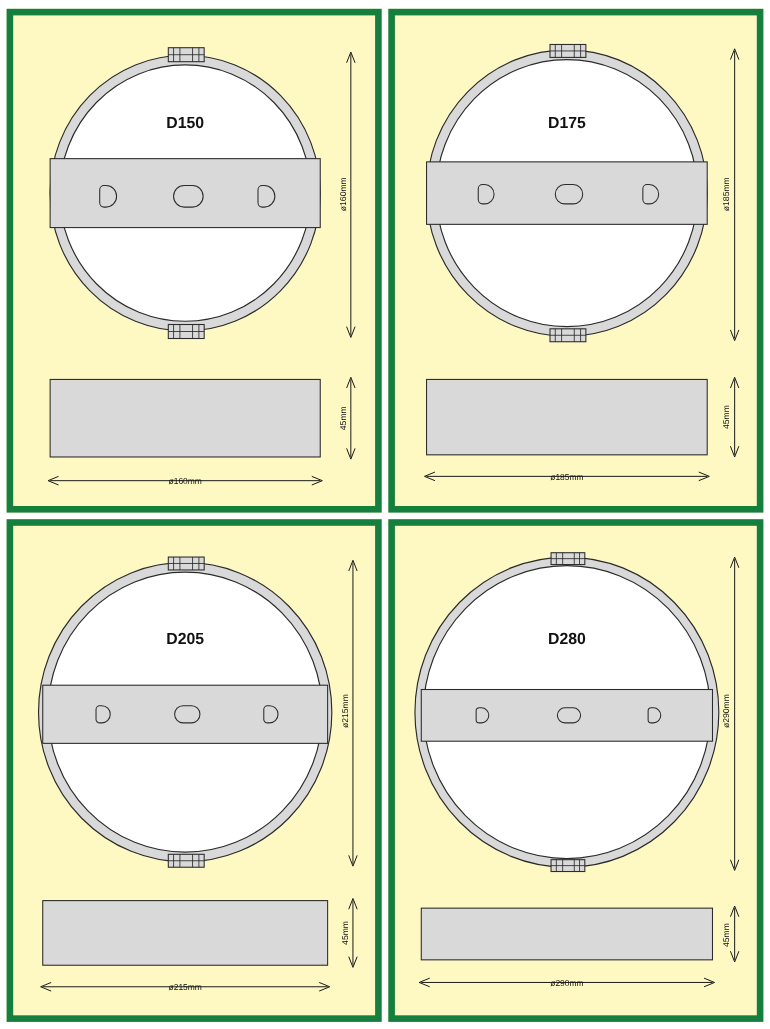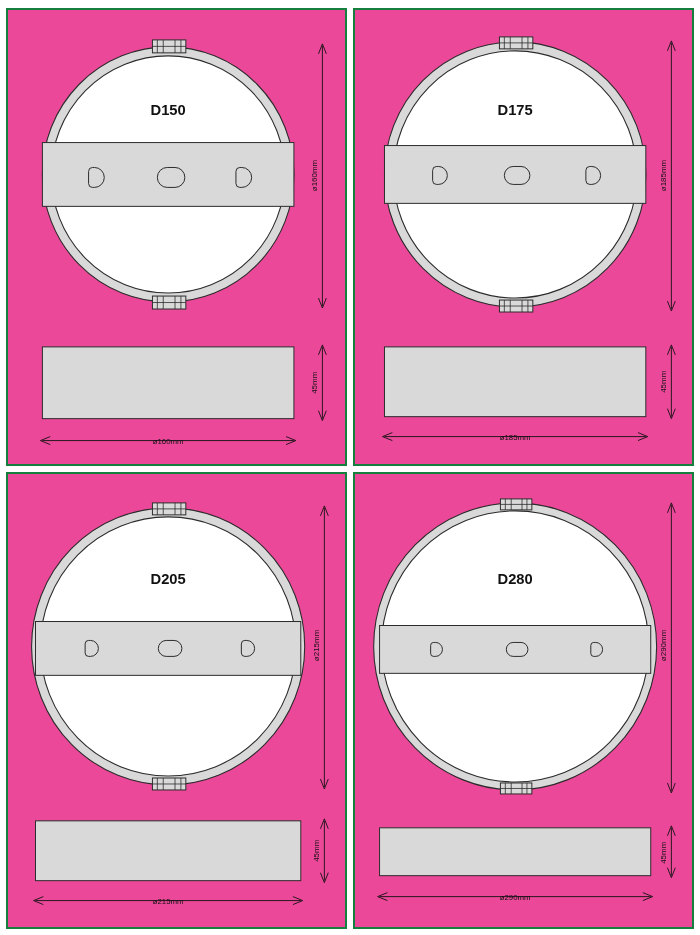--- a/index.html
+++ b/index.html
@@ -20,23 +20,23 @@
     height: 935px;
     display: grid;
     grid-template-columns: 1fr 1fr;
     grid-template-rows: 1fr 1fr;
     box-sizing: border-box;
     padding: 8px 6px 6px 6px;
     gap: 6px;
   }
   .panel {
     position: relative;
-    border: 2px solid #15803d;
+    border: 6px solid #15803d;
     box-sizing: border-box;
-    background: #ec4899;
+    background: #fef9c3;
   }
   .panel-inner {
     position: absolute;
     inset: 0;
   }
   svg.fig {
     position: absolute;
     left: 0;
     top: 0;
     width: 100%;

